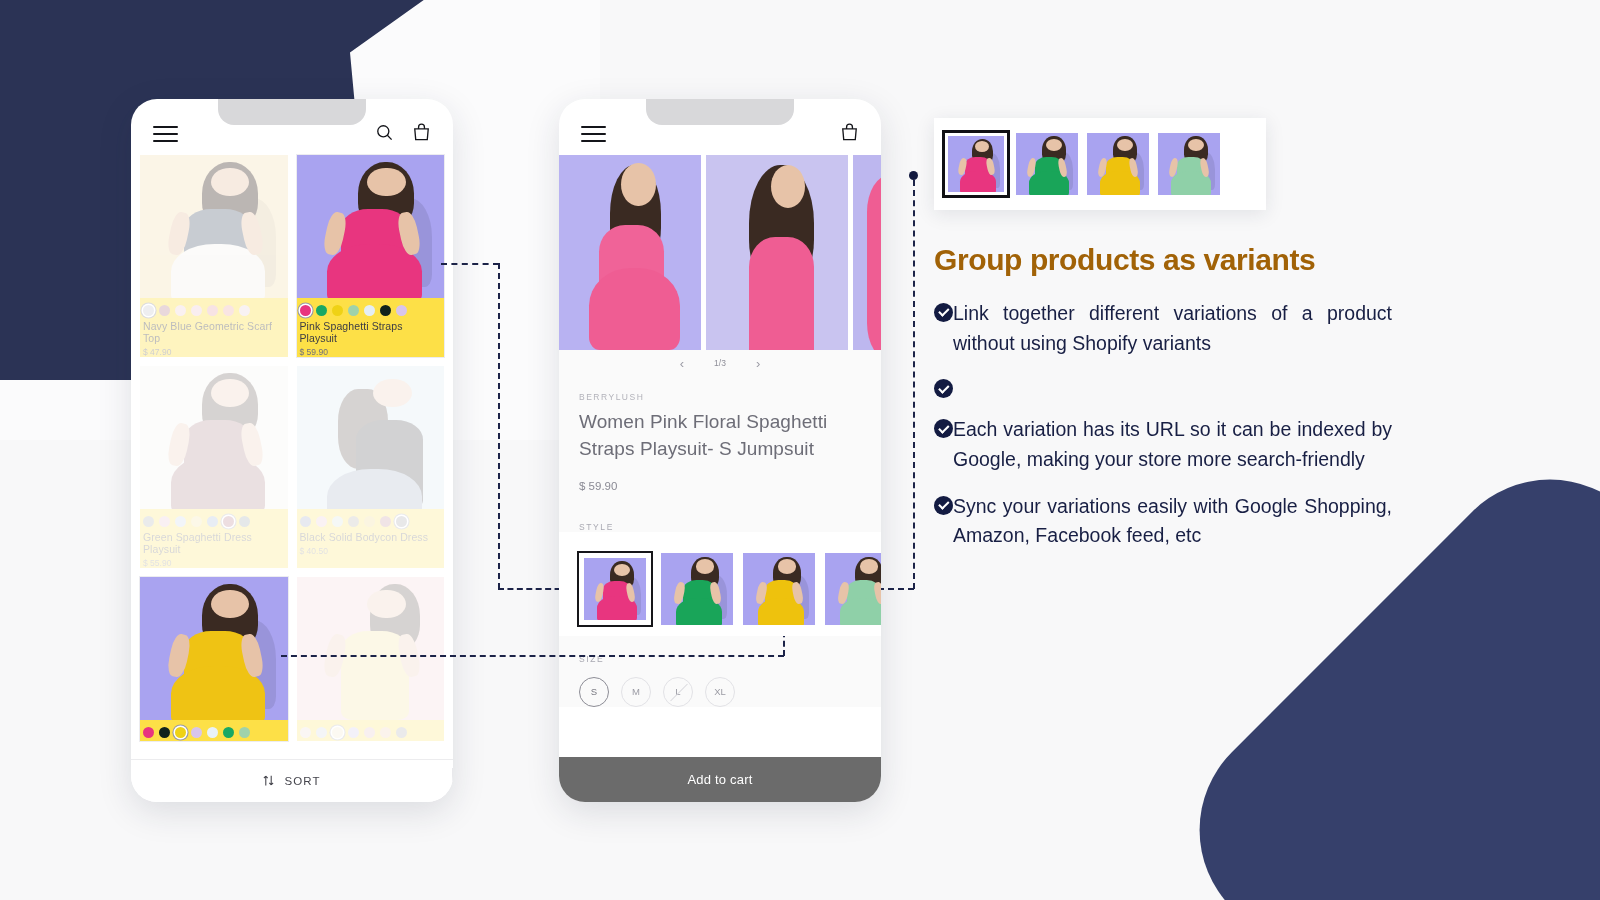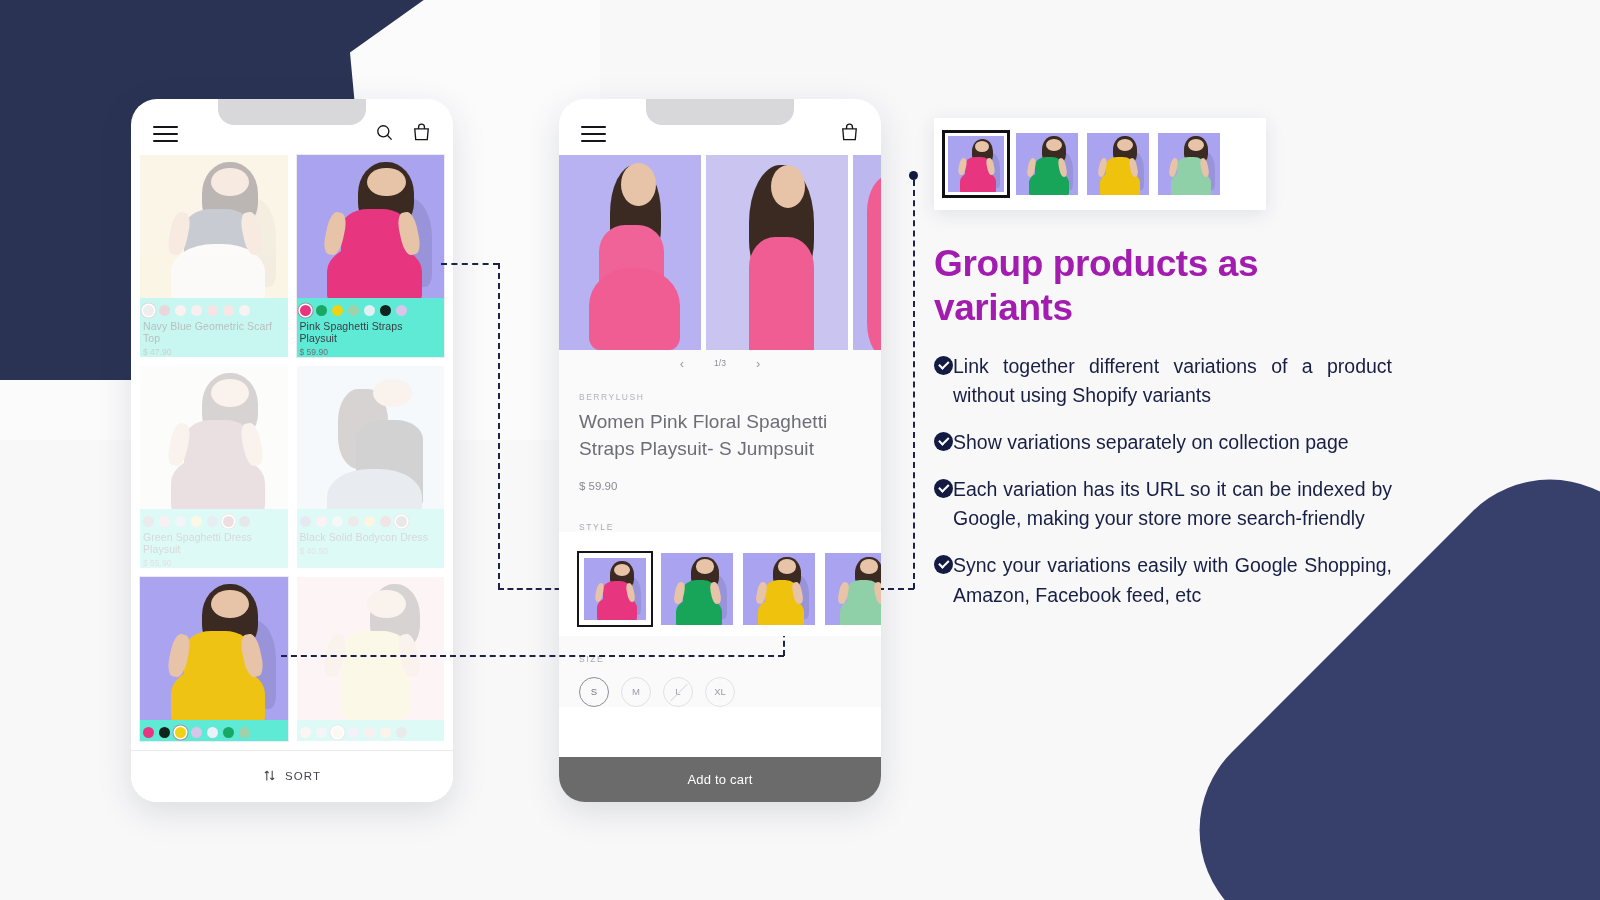--- a/index.html
+++ b/index.html
@@ -50,35 +50,35 @@
     justify-content: space-between; padding: 14px 22px 0 22px;
   }
 
   
   .hamb { width: 25px; height: 17px; display:flex; flex-direction:column; justify-content:space-between; }
   .hamb i { display:block; height:2.4px; background:#14151a; border-radius:2px; }
 
   
   #phone-left { left: 131px; top: 99px; width: 322px; height: 703px; }
   .grid { display: grid; grid-template-columns: 1fr 1fr; gap: 9px; padding: 0 9px; }
-  .pcard { background: #5eead4; }
+  .pcard { background: #fde047; }
   .pcard .thumb { width: 100%; height: 143px; position: relative; overflow: hidden; }
   .swatches { display: flex; gap: 5px; padding: 7px 3px 3px 3px; align-items: center; }
   .sw { width: 11px; height: 11px; border-radius: 50%; display:block; }
   .sw.sel { box-shadow: 0 0 0 1.5px #fff, 0 0 0 2.6px #9a9aa2; }
   .ptitle { font-size: 10.5px; color: #3c3c44; padding: 1px 3px 0 3px; letter-spacing: .1px; }
   .pprice { font-size: 8.5px; color: #70707a; padding: 3px 3px 0 3px; }
   .faded { opacity: .34; }
   .faded2 { opacity: .20; }
   .card-hl { outline: 1px solid #ececf0; }
 
   .sortbar {
-    position: absolute; left: 0; bottom: 0; width: 100%; height: 52px;
+    position: absolute; left: 0; bottom: 0; width: 100%; height: 43px;
     background: #fff; border-top: 1px solid #ececee;
-    display: flex; align-items: center; flex-direction: column;
+    display: flex; align-items: center;
   }
   .sortbar > div {
     flex: 1; display: flex; align-items: center; justify-content: center;
     gap: 9px; font-size: 11.5px; letter-spacing: 1.1px; color: #44444c;
     height: 100%;
   }
   .sortbar .divider { flex: 0 0 1px; background: #e9e9ec; height: 26px; }
 
   
   #phone-center { left: 559px; top: 99px; width: 322px; height: 703px; }
@@ -133,21 +133,21 @@
     position: absolute; left: 934px; top: 118px; width: 332px; height: 92px;
     background: #fff; box-shadow: 0 4px 18px rgba(30,35,60,.10);
     display: flex; align-items: center; gap: 9px; padding: 0 11px;
   }
   .vthumb { width: 62px; height: 62px; flex: 0 0 62px; }
   .vthumb.active { outline: 3px solid #101014; padding: 3px; background:#fff; }
   .vthumb .inner { width:100%; height:100%; }
 
   #copy { position: absolute; left: 934px; top: 242px; width: 458px; }
   .headline {
-    font-size: 37px; font-weight: 700; color: #a21caf;
+    font-size: 30px; font-weight: 700; color: #a16207;
     letter-spacing: -.4px; line-height: 1.2;
   }
   .bullets { margin-top: 21px; }
   .bullet { display: flex; gap: 0; margin-bottom: 17px; align-items: flex-start; }
   .chk {
     flex: 0 0 19px; width: 19px; height: 19px; border-radius: 50%;
     background: #131b42; margin-top: 4px; position: relative;
   }
   .chk::after {
     content:''; position:absolute; left: 5.2px; top: 5.4px;
@@ -585,21 +585,20 @@
 
   <div id="copy">
     <div class="headline">Group products as variants</div>
     <div class="bullets">
       <div class="bullet">
         <span class="chk"></span>
         <span class="btext">Link together different variations of a product without using Shopify variants</span>
       </div>
       <div class="bullet">
         <span class="chk"></span>
-        <span class="btext">Show variations separately on collection page</span>
       </div>
       <div class="bullet">
         <span class="chk"></span>
         <span class="btext">Each variation has its URL so it can be indexed by Google, making your store more search-friendly</span>
       </div>
       <div class="bullet">
         <span class="chk"></span>
         <span class="btext">Sync your variations easily with Google Shopping, Amazon, Facebook feed, etc</span>
       </div>
     </div>

